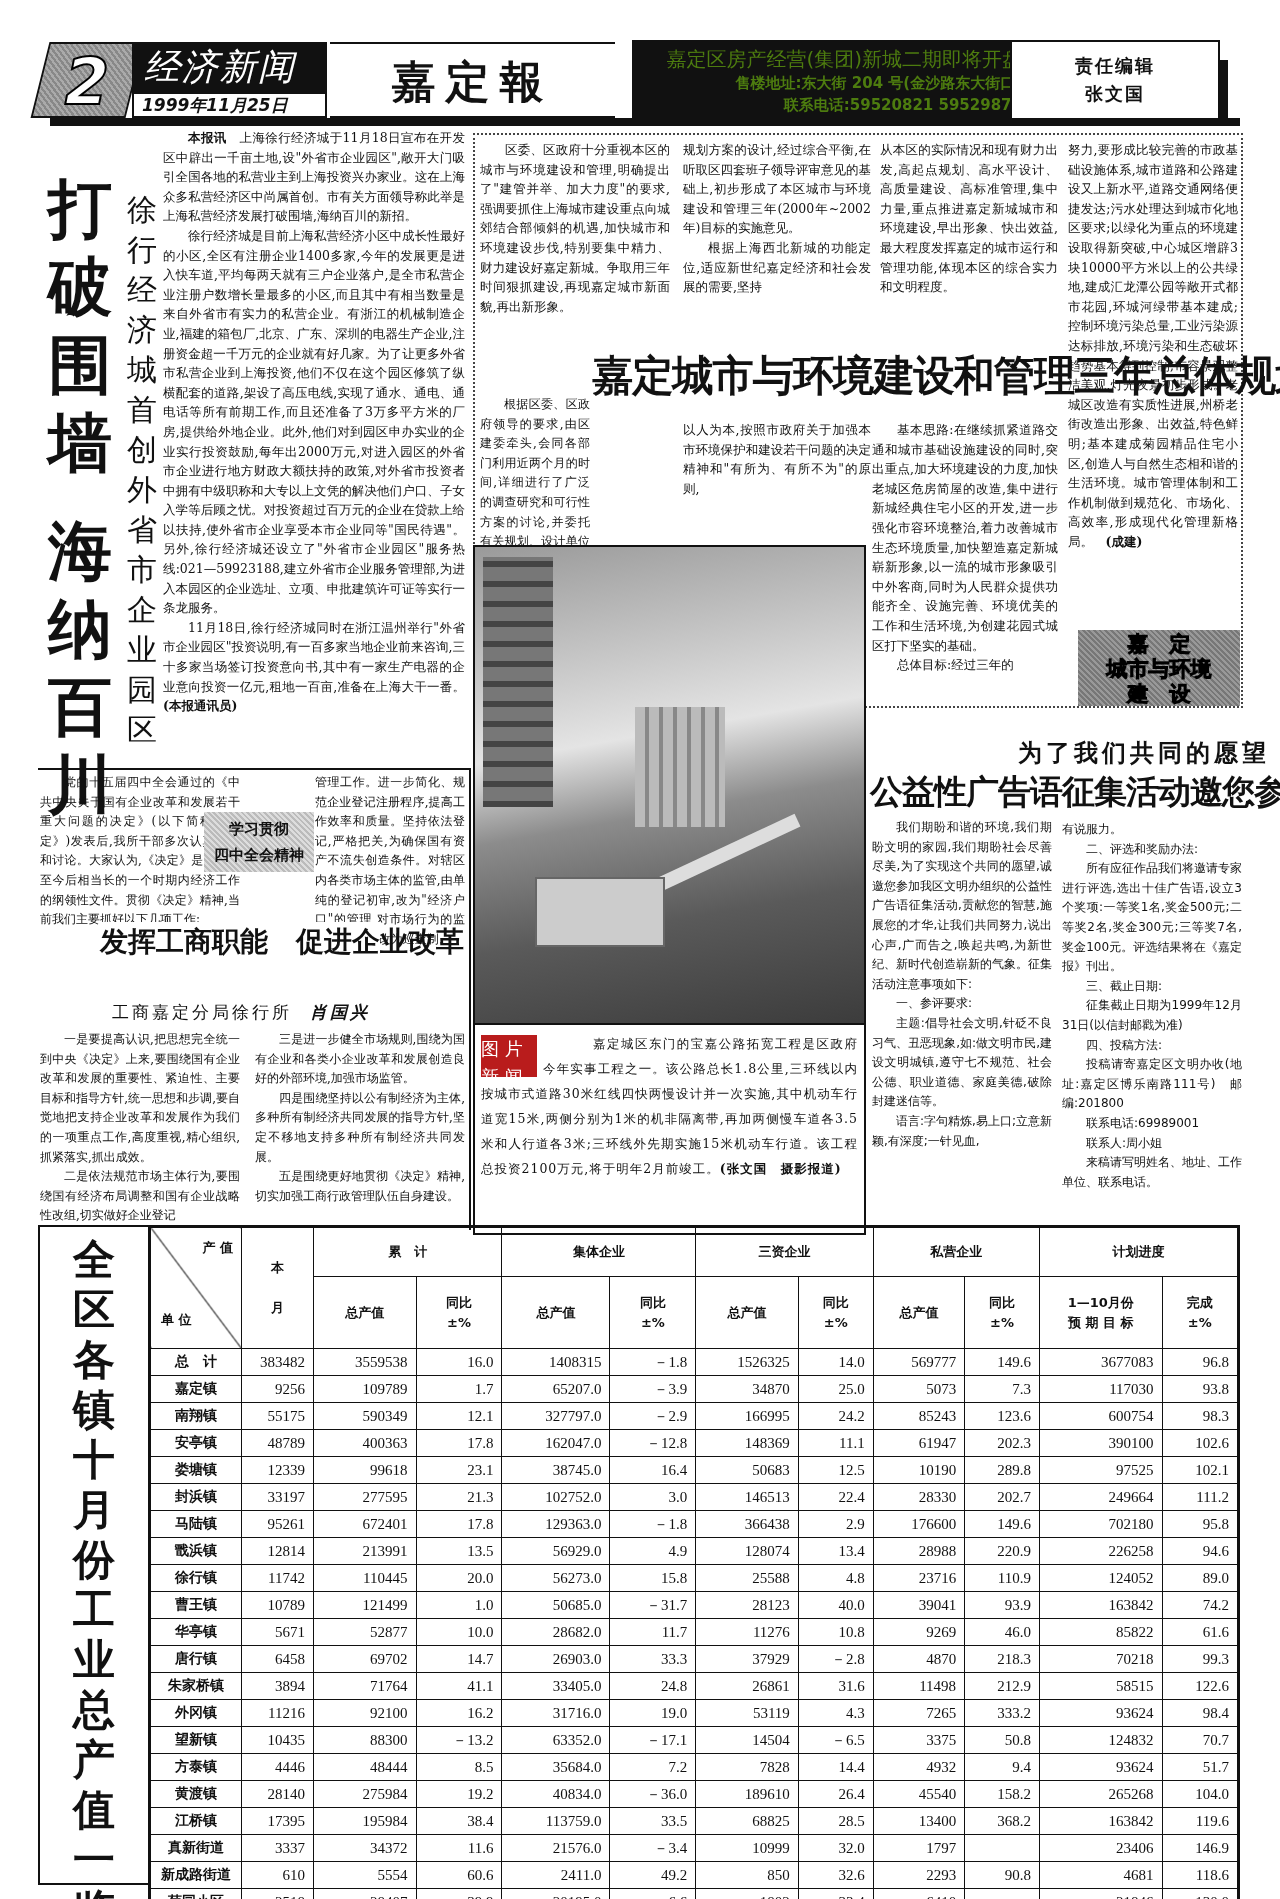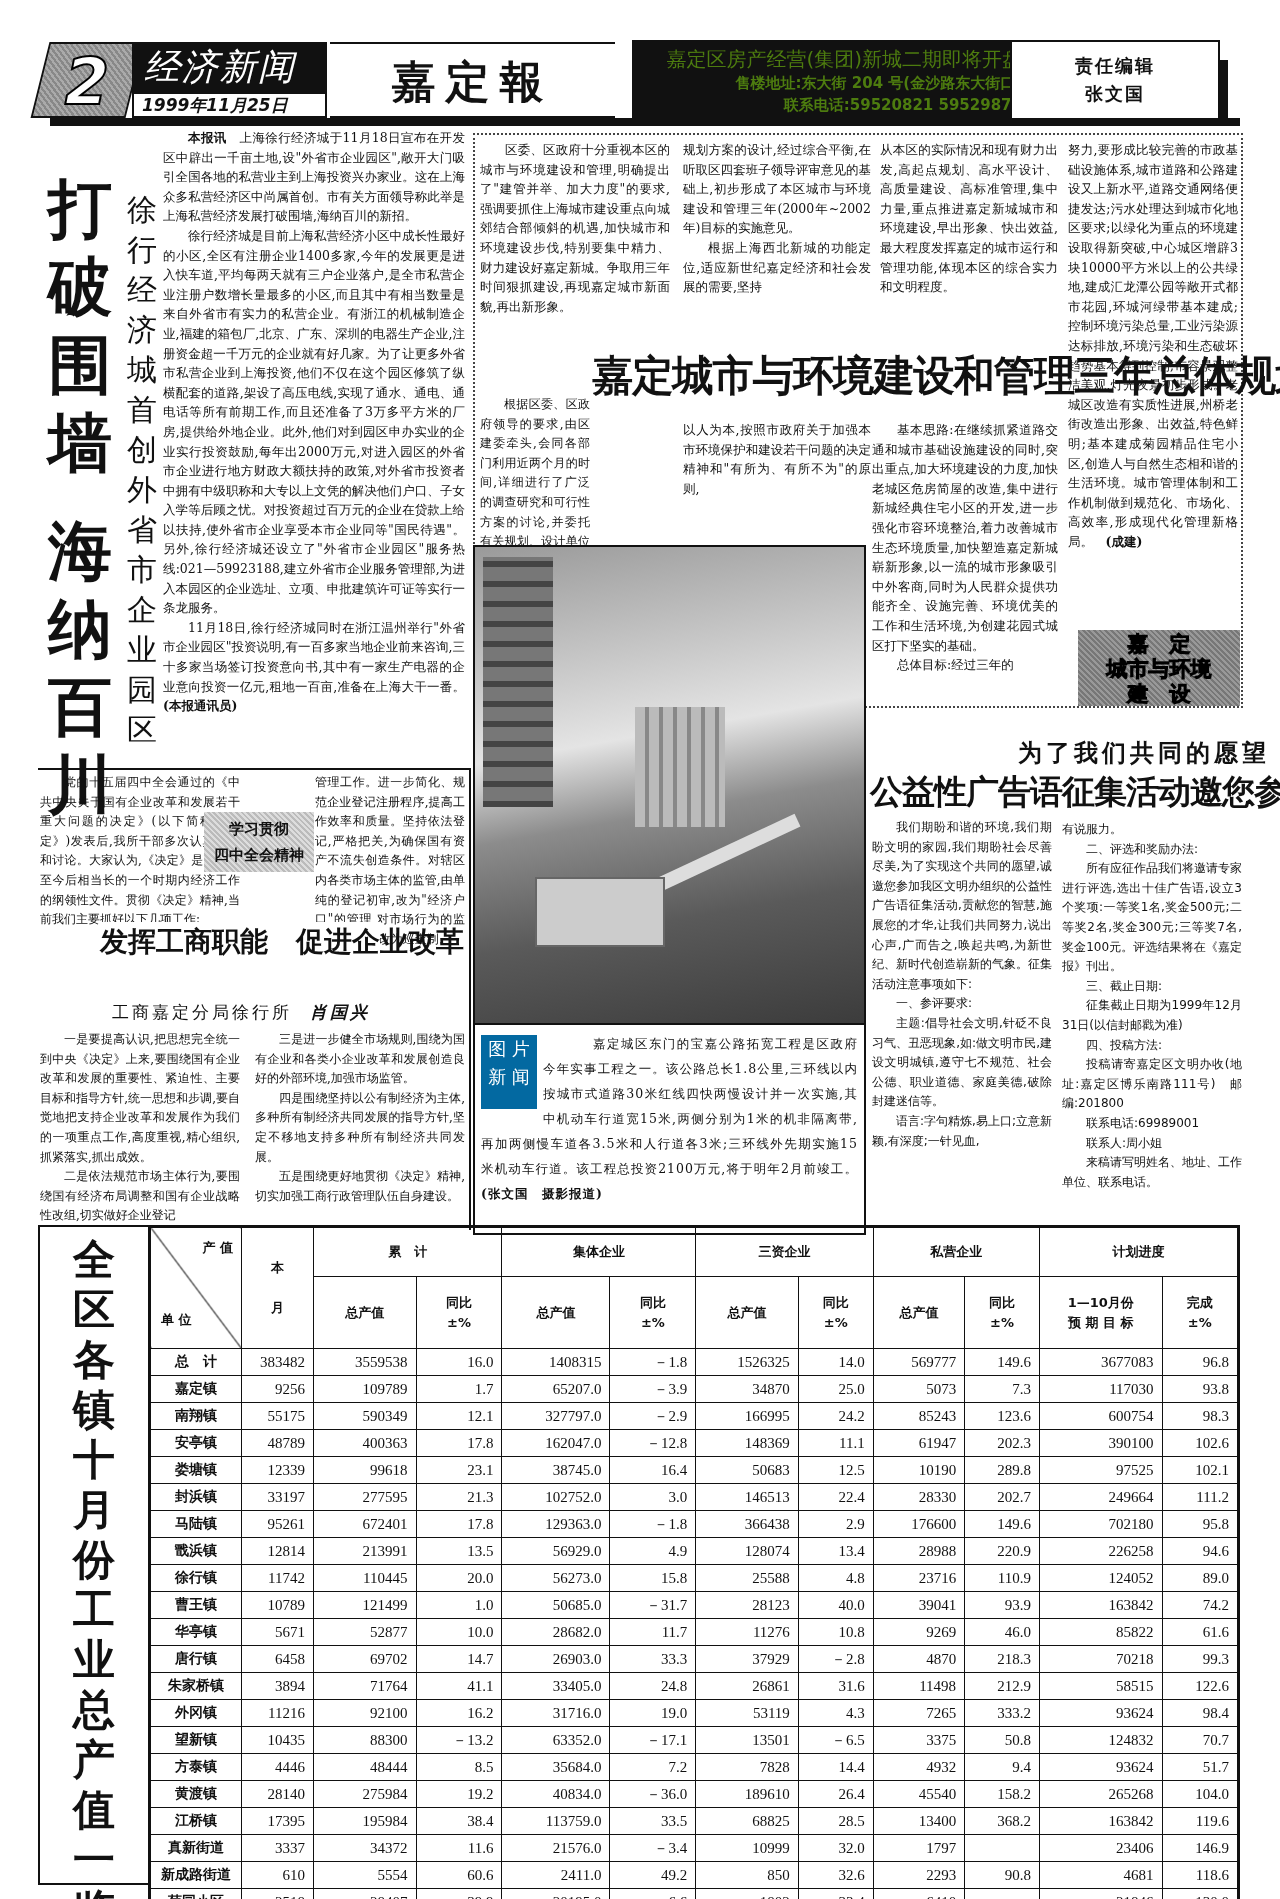--- a/index.html
+++ b/index.html
@@ -30,21 +30,21 @@
   .col{position:absolute;font-size:12.5px;line-height:19.6px;text-align:justify}
   .col p{text-indent:2em}
   .plan-title{left:592px;top:350px;width:540px;font:bold 42px/52px "DejaVu Sans",sans-serif;letter-spacing:-1px;white-space:nowrap;transform:scaleX(.98);transform-origin:left}
   .photo{left:473px;top:545px;width:393px;height:480px;border:2px solid #111;background:
       linear-gradient(170deg,#9a9a9a 0%,#c8c8c8 25%,#e4e4e4 40%,#8c8c8c 55%,#5a5a5a 75%,#3c3c3c 100%)}
   .photo .bld{position:absolute;left:8px;top:10px;width:70px;height:250px;background:repeating-linear-gradient(0deg,#444 0 6px,#777 6px 20px)}
   .photo .bld2{position:absolute;left:160px;top:160px;width:90px;height:120px;background:repeating-linear-gradient(90deg,#bbb 0 10px,#888 10px 14px)}
   .photo .arm{position:absolute;left:170px;top:300px;width:160px;height:14px;background:#ddd;transform:rotate(-25deg)}
   .photo .cab{position:absolute;left:60px;top:330px;width:130px;height:70px;background:#ccc;border:2px solid #666}
   .caption{left:473px;top:1025px;width:393px;height:210px;border:2px solid #111;border-top:none;padding:6px 6px}
-  .tag{float:left;width:56px;height:74px;background:#0369a1;color:#fff;font:18px/28px "DejaVu Sans",sans-serif;text-align:center;margin-right:6px;margin-top:4px}
+  .tag{float:left;width:56px;height:42px;background:#b91c1c;color:#fff;font:18px/28px "DejaVu Sans",sans-serif;margin-right:6px;margin-top:4px}
   .caption .txt{font-size:12.5px;line-height:25px;text-align:justify;letter-spacing:1px}
   .plan-badge{left:1078px;top:630px;width:162px;height:76px;background:repeating-linear-gradient(45deg,#777 0 2px,#999 2px 4px);color:#fff;text-align:center;font:bold 21px/25px "DejaVu Sans",sans-serif;-webkit-text-stroke:1px #000;padding-top:2px}
   
   .a2-box{left:38px;top:768px;width:433px;height:462px;border-right:2px solid #111;border-top:2px solid #111}
   .learn{left:204px;top:812px;width:110px;height:60px;background:repeating-linear-gradient(45deg,#bbb 0 2px,#ddd 2px 4px);text-align:center;font:bold 15px/26px "DejaVu Sans",sans-serif;padding-top:4px}
   .a2-title{left:100px;top:922px;width:280px;font:bold 28px/40px "DejaVu Sans",sans-serif;white-space:nowrap}
   .a2-byline{left:112px;top:1000px;font:17px/24px "DejaVu Serif",serif;white-space:nowrap;letter-spacing:3px}
   .a2-byline b{margin-left:18px;font-style:italic}
   
   .ad2-sup{left:890px;top:738px;width:380px;font:bold 24px/30px "DejaVu Sans",sans-serif;text-align:right;letter-spacing:4px}
@@ -467,21 +467,21 @@
         <td>93624</td>
         <td>98.4</td>
       </tr>
       <tr>
         <td class="nm">望新镇</td>
         <td>10435</td>
         <td>88300</td>
         <td>－13.2</td>
         <td>63352.0</td>
         <td>－17.1</td>
-        <td>13501</td>
+        <td>14504</td>
         <td>－6.5</td>
         <td>3375</td>
         <td>50.8</td>
         <td>124832</td>
         <td>70.7</td>
       </tr>
       <tr>
         <td class="nm">方泰镇</td>
         <td>4446</td>
         <td>48444</td>

